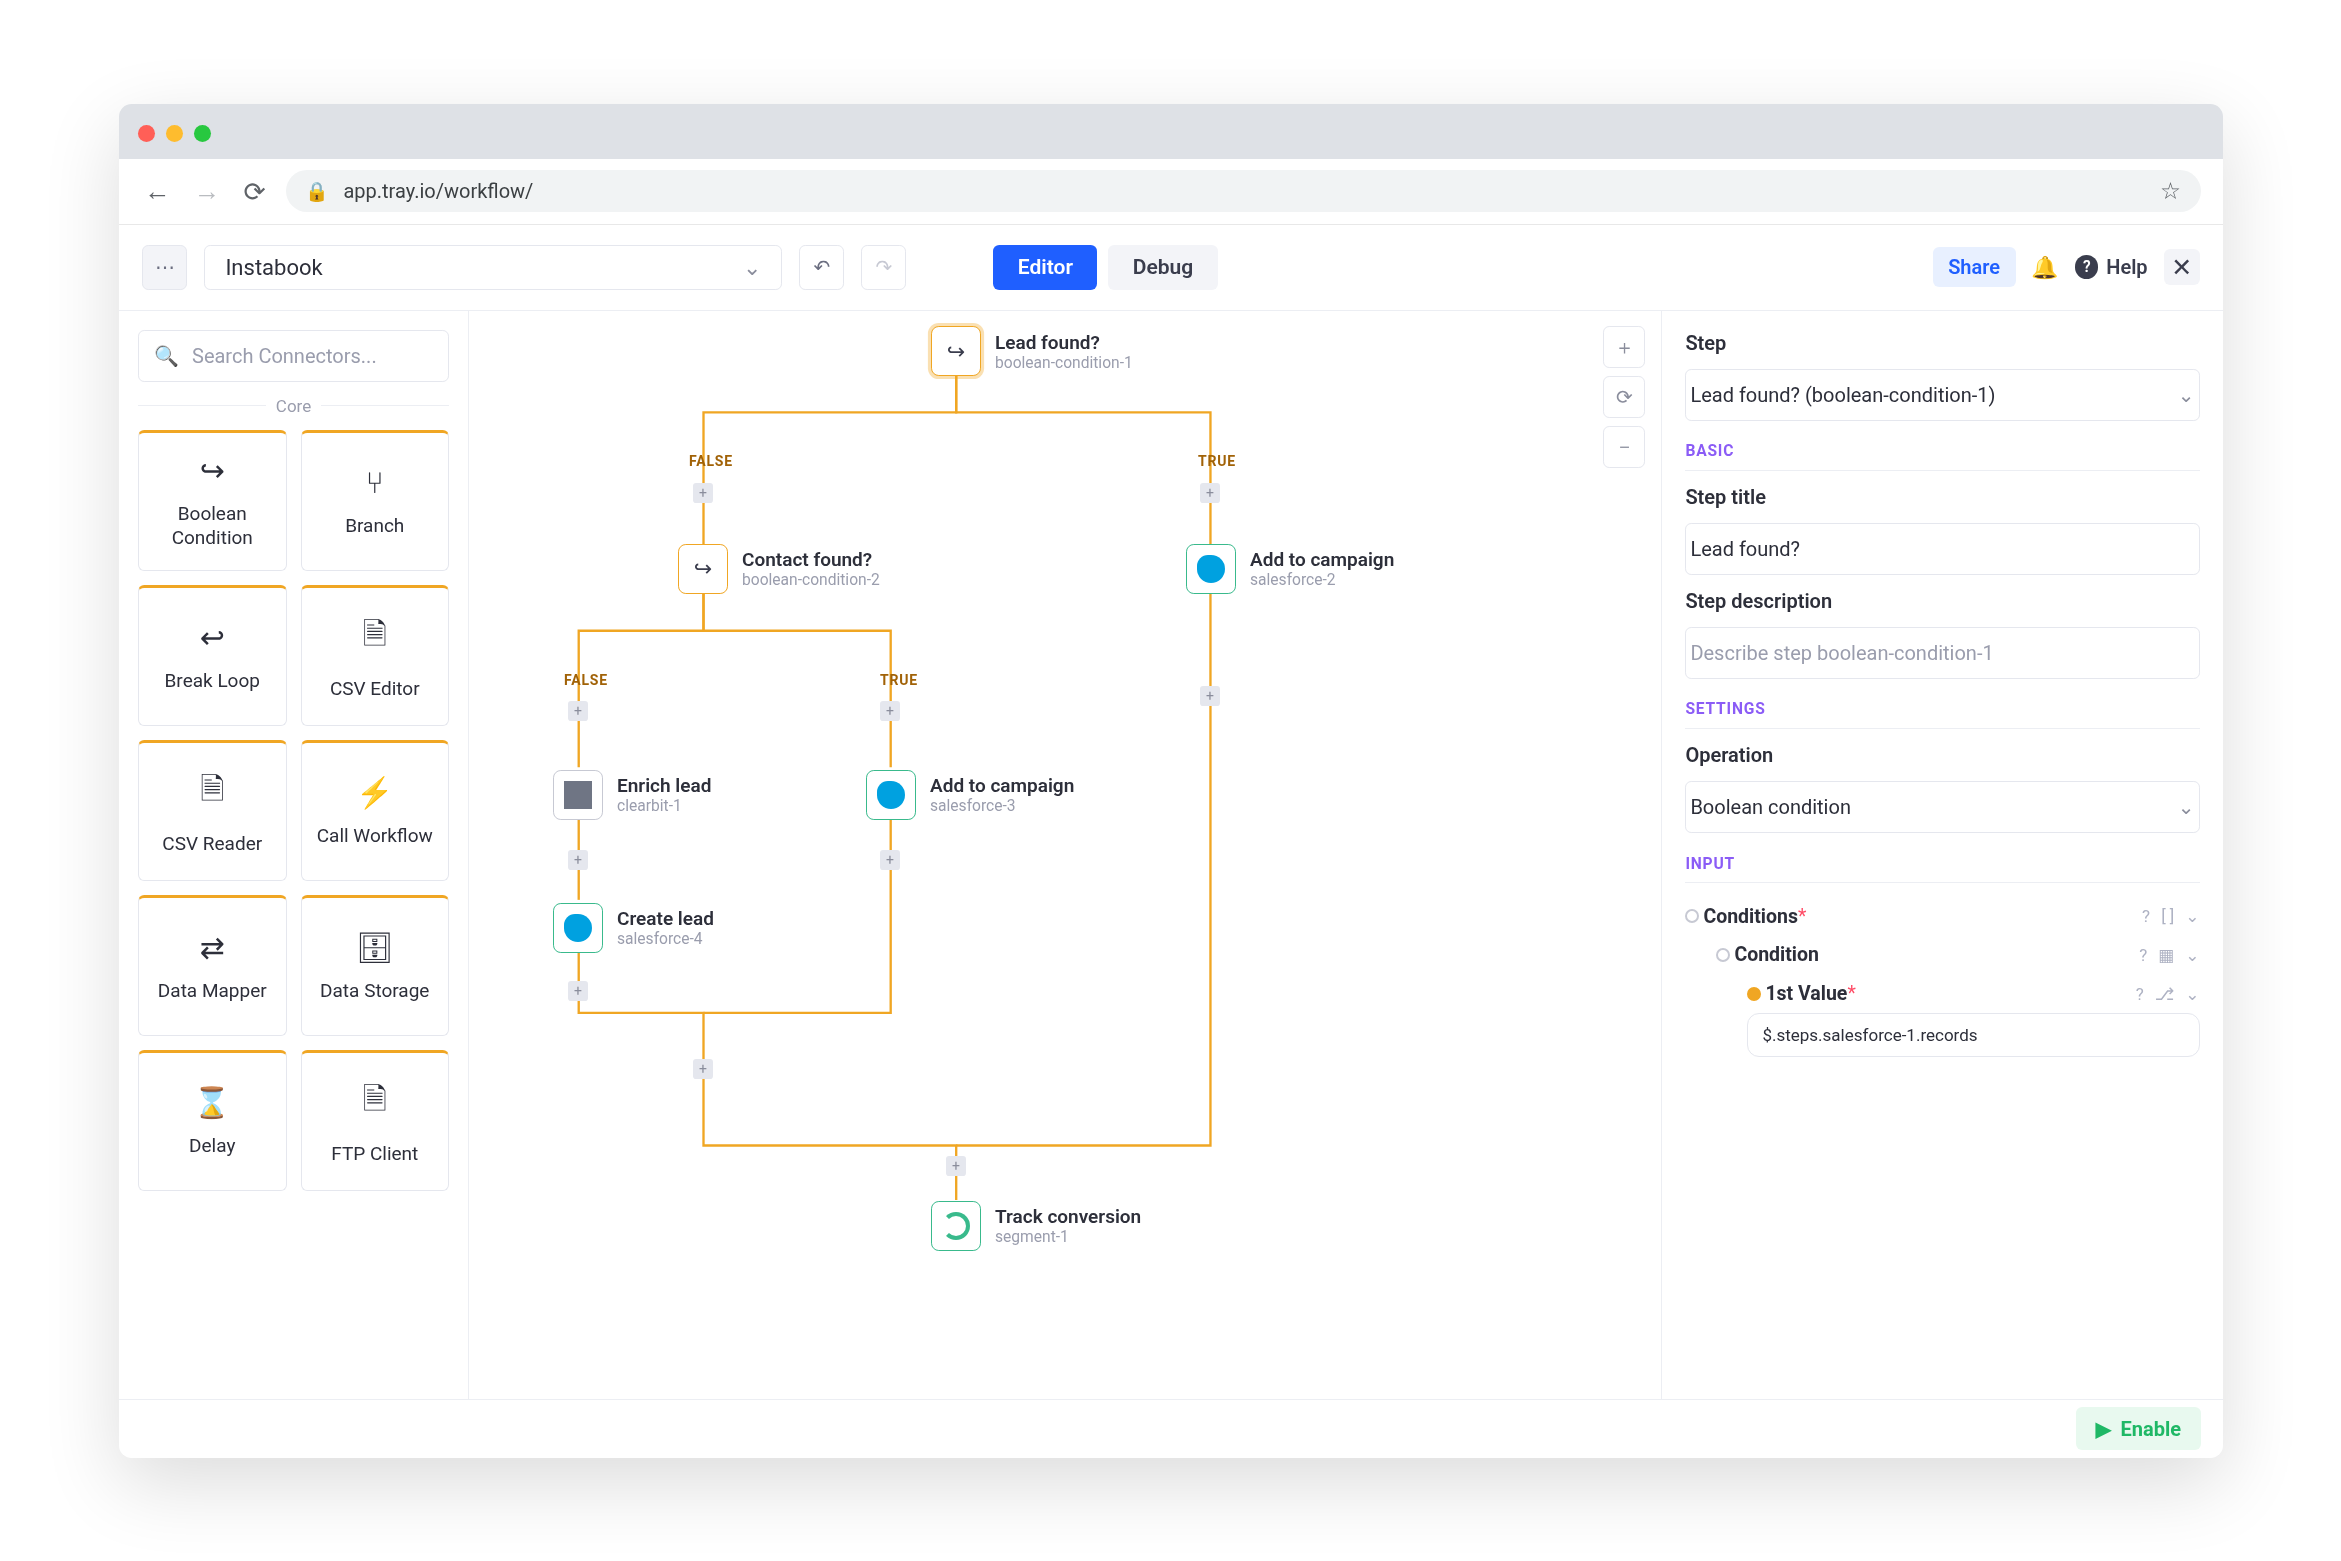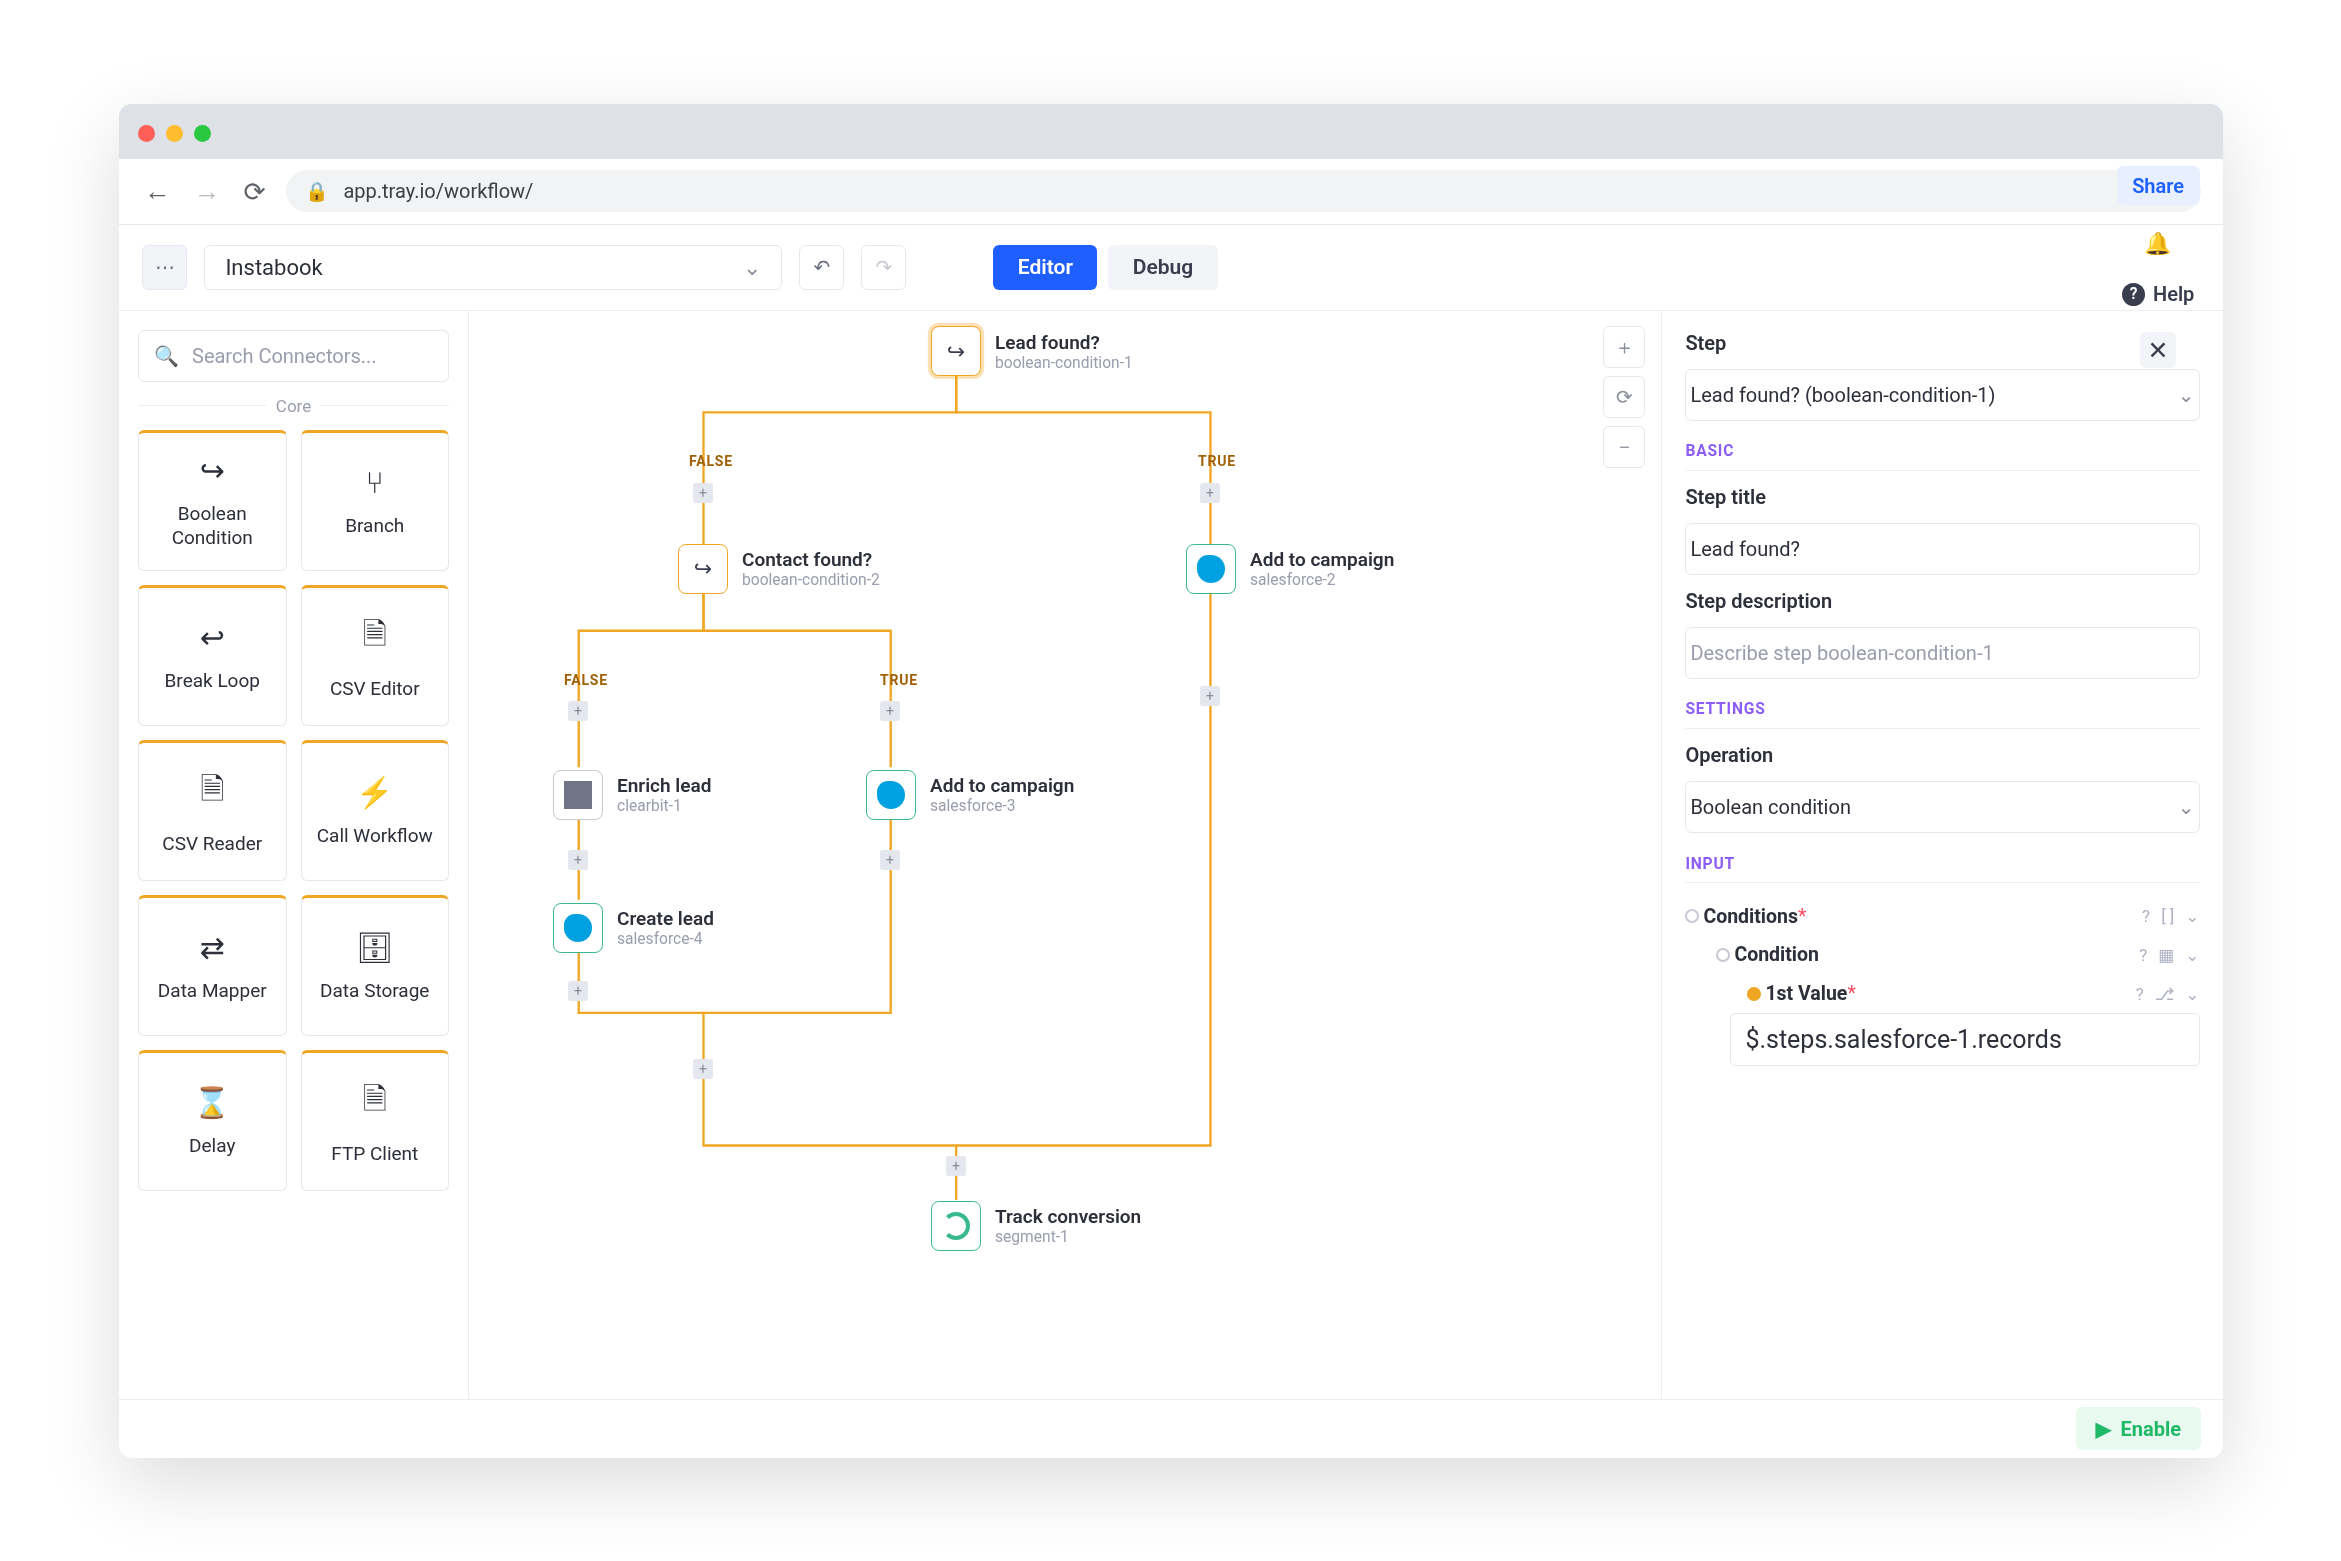--- a/index.html
+++ b/index.html
@@ -27,21 +27,21 @@
 .app { flex: 1; display: flex; flex-direction: column; min-height: 0; }
 .app-toolbar { height: 86px; border-bottom: 1.6px solid #eceef3; display: flex; align-items: center; padding: 0 23.4px; gap: 17px; }
 .sq-btn { width: 45px; height: 45px; border: 1.6px solid #e5e7ee; border-radius: 6.2px; background: #f3f4f8; display:flex; align-items:center; justify-content:center; color:#6b6e80; font-size:20px; }
 .sq-btn.ghost { background: #fff; }
 .wf-select { height: 45px; width: 578px; border: 1.6px solid #e5e7ee; border-radius: 6.2px; display:flex; align-items:center; padding: 0 20px; font-size: 22px; color:#2d2f3a; }
 .wf-select .chev { margin-left: auto; color:#8a8d9c; }
 .toolbar-center { margin-left: 70px; display:flex; gap: 11px; }
 .btn { height: 45px; border-radius: 6.2px; padding: 0 23.4px; font-size: 21px; font-weight: 600; display:flex; align-items:center; border:1.6px solid transparent; }
 .btn.primary { background:#1f5fff; color:#fff; }
 .btn.soft { background:#f3f4f8; color:#3a3d4d; }
-.toolbar-right { margin-left: auto; display: flex; align-items: center; gap: 26px; flex-direction: column; }
+.toolbar-right { margin-left: auto; display: flex; align-items: center; gap: 16px; }
 .pill-blue { background:#e8f0ff; color:#1f5fff; border-radius:6.2px; padding:7.8px 15.6px; font-weight:600; font-size:20px; }
 .bell { color:#b9bcc6; font-size:22px; }
 .help { display:flex; gap:7.8px; align-items:center; color:#3a3d4d; font-weight:600; font-size:20px; }
 .help .q { width:23.4px; height:23.4px; border-radius:50%; background:#3a3d4d; color:#fff; display:flex; align-items:center; justify-content:center; font-size:15.6px; }
 .close-app { width:36px; height:36px; display:flex; align-items:center; justify-content:center; font-size:25px; color:#3a3d4d; border-radius:6.2px; background:#f3f4f8; }
 
 .body { flex:1; display:flex; min-height:0; }
 
 
 .left { width: 350px; border-right: 1.6px solid #eceef3; padding: 19px; display:flex; flex-direction:column; gap: 14px; }
@@ -79,21 +79,21 @@
 .field .chev { margin-left:auto; color:#8a8d9c; }
 .field.ph { color:#9a9dad; }
 .section-label { color:#8b5cf6; font-weight:700; letter-spacing:0.8px; font-size:15.6px; border-bottom:1.6px solid #eceef3; padding:7.8px 0 9.4px; }
 .input-tree { font-size:19.5px; }
 .row { display:flex; align-items:center; gap:4px; padding:7.8px 0; }
 .row .bullet { width:14px; height:14px; border-radius:50%; border:2.3px solid #c7c9d3; background:#fff; }
 .row .bullet.filled { background:#f0a623; border-color:#f0a623; }
 .row .req { color:#ff4d67; }
 .row .tools { margin-left:auto; color:#aeb2c3; display:flex; gap:11px; font-size:17px; }
 .indent1 { padding-left:31px; } .indent2 { padding-left:62px; }
-.inline-path { margin-left:45px; border:1.6px solid #e5e7ee; border-radius:5px; padding:11px 14px; font-size:25px; color:#2d2f3a; }
+.inline-path { margin-left:62px; border:1.6px solid #e5e7ee; border-radius:12px; padding:11px 14px; font-size:17px; color:#2d2f3a; }
 
 
 .footer { height:59px; border-top:1.6px solid #eceef3; display:flex; align-items:center; justify-content:flex-end; padding:0 22px; }
 .enable-btn { background:#e8f9ef; color:#1fb866; border-radius:6.2px; padding:9.4px 20px; font-size:20px; font-weight:700; display:flex; gap:9.4px; align-items:center; }
 </style>
 </head>
 <body>
 
 <div class="stage">
   <div class="browser">

